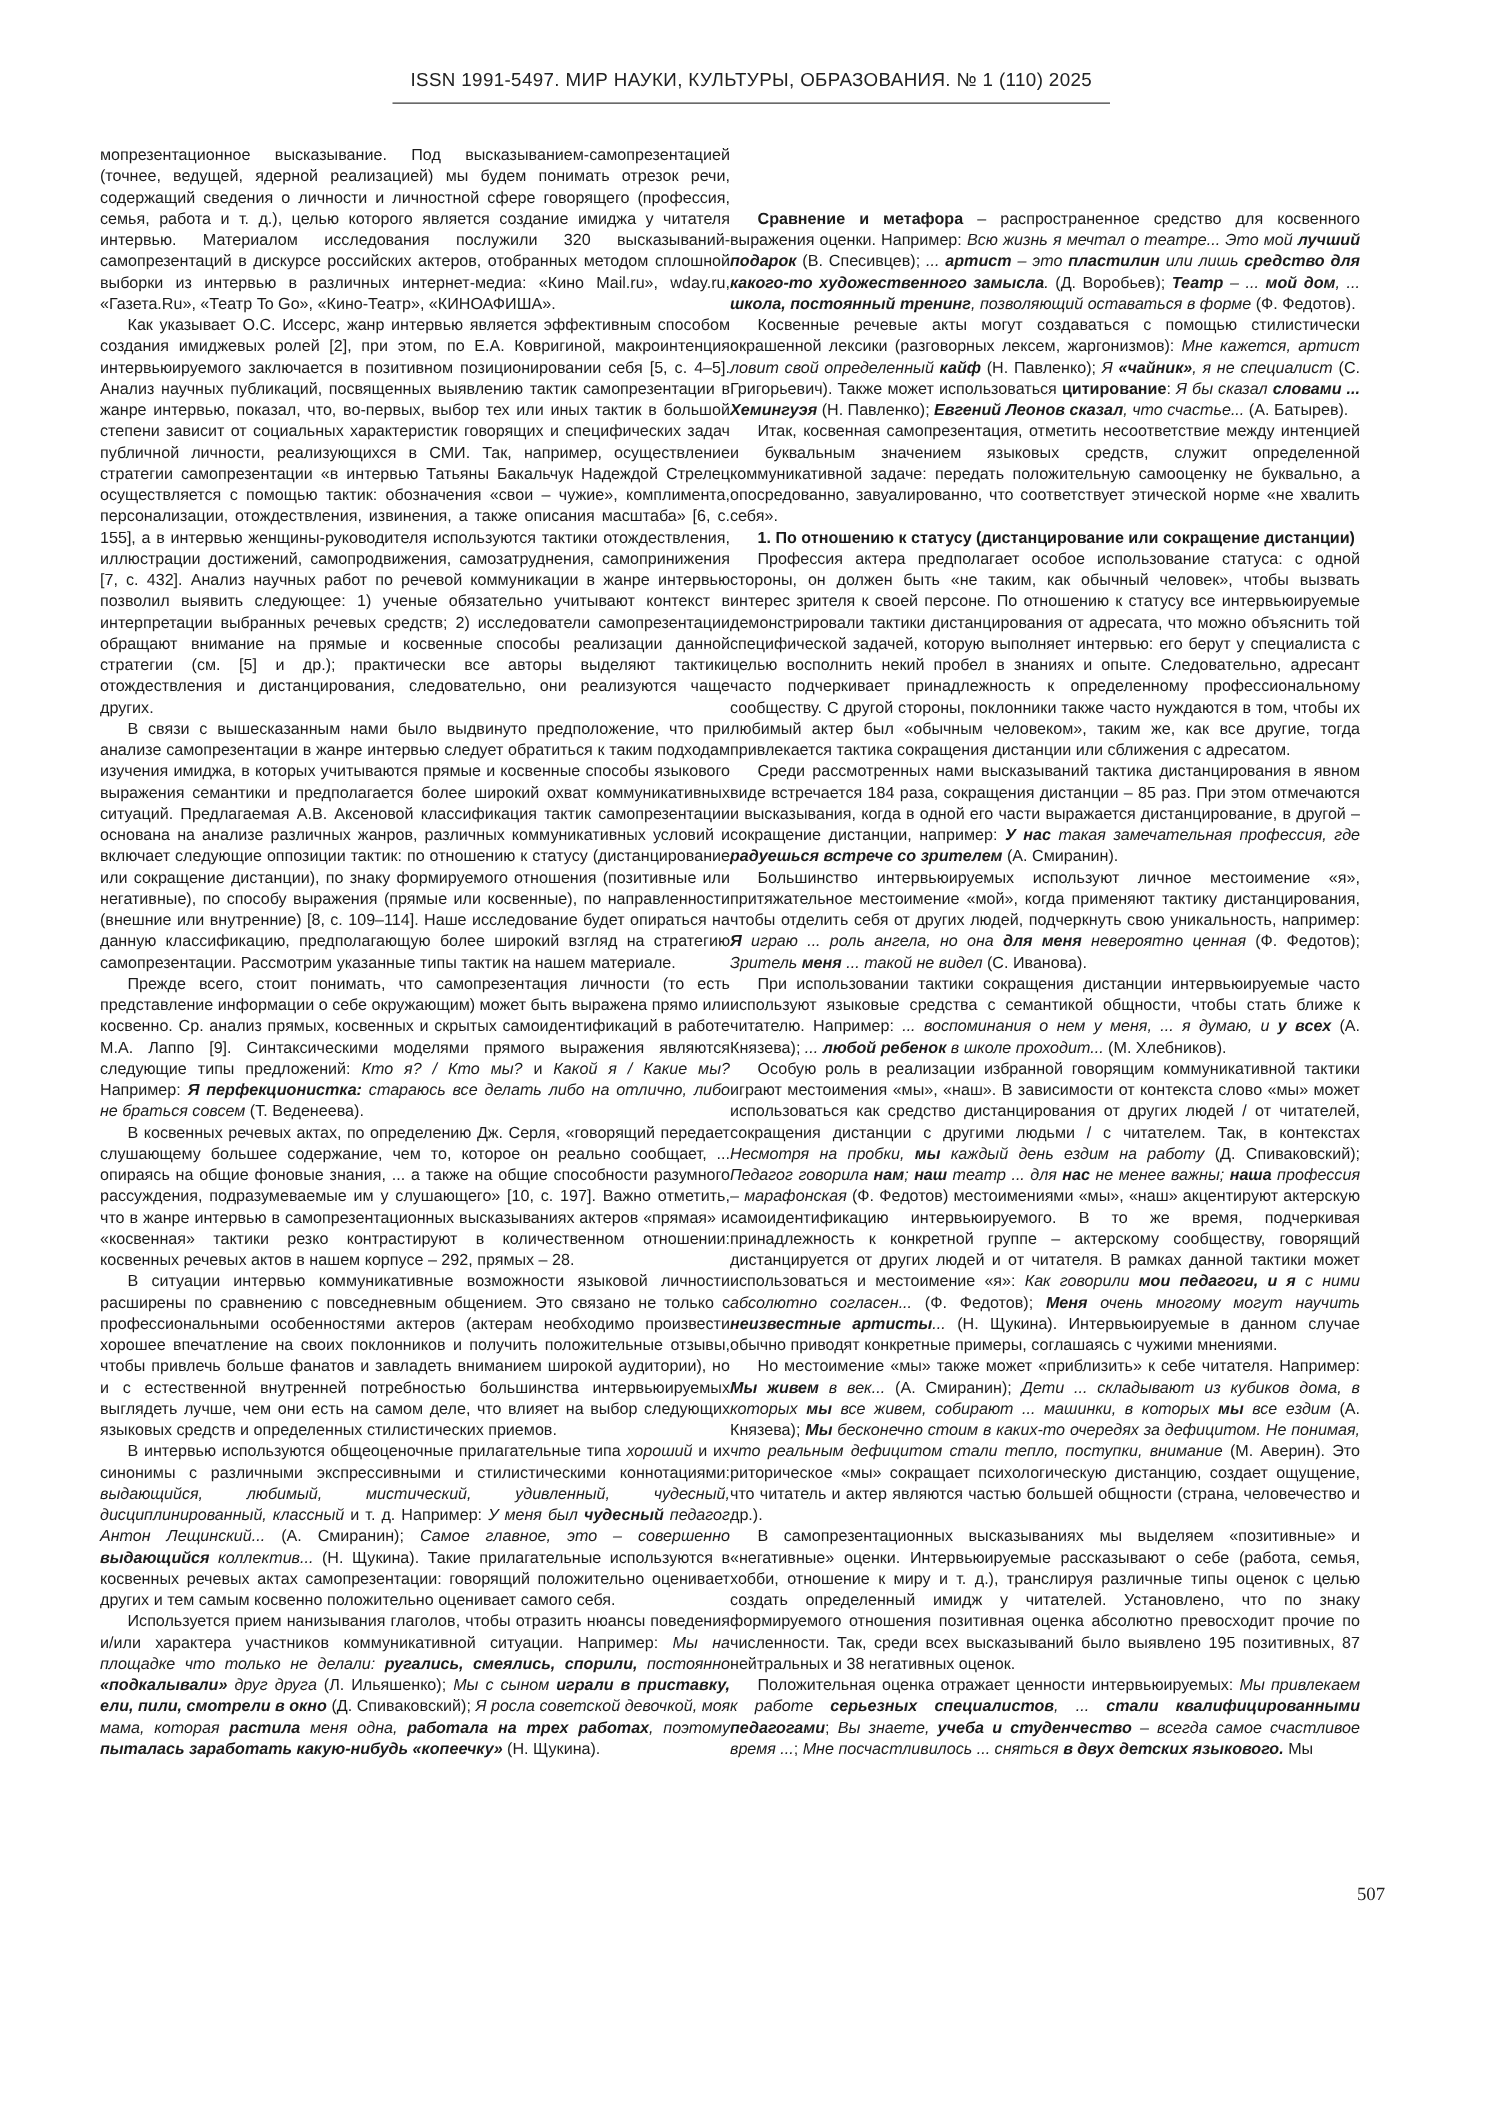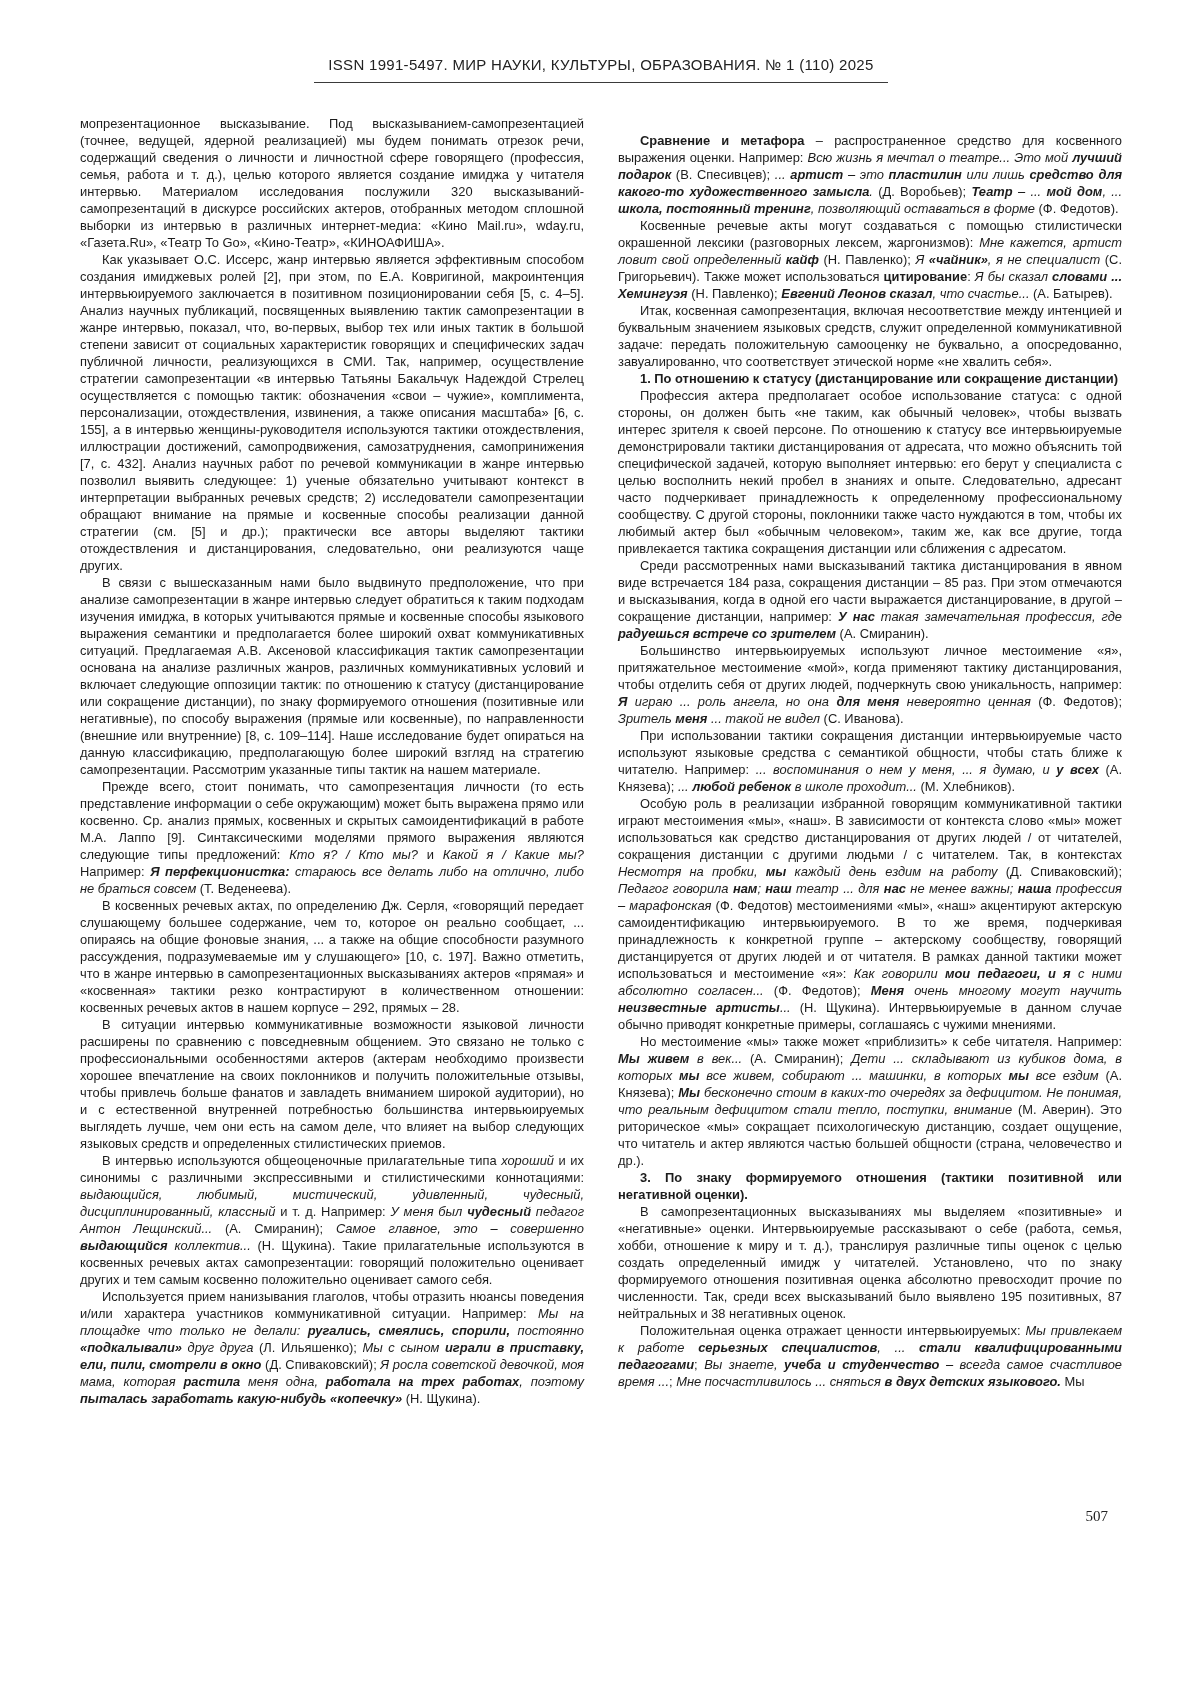--- a/index.html
+++ b/index.html
@@ -20,21 +20,21 @@
   .header-wrap { text-align: center; margin-bottom: 32px; }
   .header-text {
     display: inline-block;
     font-size: 15px;
     letter-spacing: 0.3px;
     color: #222;
     padding: 0 14px 9px 14px;
     border-bottom: 1px solid #3a3a3a;
     white-space: nowrap;
   }
-  .columns { display: flex; gap: 34px; align-items: center; }
+  .columns { display: flex; align-items: flex-end; }
   .column {
     width: 504px;
     font-size: 12.9px;
     line-height: 17px;
     text-align: justify;
     hyphens: auto;
     -webkit-hyphens: auto;
   }
   .para { text-indent: 22px; }
   .para.no-indent { text-indent: 0; }
@@ -66,29 +66,28 @@
         <p class="para">В связи с вышесказанным нами было выдвинуто предположение, что при анализе самопрезентации в жанре интервью следует обратиться к таким подходам изучения имиджа, в которых учитываются прямые и косвенные способы языкового выражения семантики и предполагается более широкий охват коммуникативных ситуаций. Предлагаемая А.В. Аксеновой классификация тактик самопрезентации основана на анализе различных жанров, различных коммуникативных условий и включает следующие оппозиции тактик: по отношению к статусу (дистанцирование или сокращение дистанции), по знаку формируемого отношения (позитивные или негативные), по способу выражения (прямые или косвенные), по направленности (внешние или внутренние) [8, с. 109–114]. Наше исследование будет опираться на данную классификацию, предполагающую более широкий взгляд на стратегию самопрезентации. Рассмотрим указанные типы тактик на нашем материале.</p>
         <p class="para">Прежде всего, стоит понимать, что самопрезентация личности (то есть представление информации о себе окружающим) может быть выражена прямо или косвенно. Ср. анализ прямых, косвенных и скрытых самоидентификаций в работе М.А. Лаппо [9]. Синтаксическими моделями прямого выражения являются следующие типы предложений: <i>Кто я? / Кто мы?</i> и <i>Какой я / Какие мы?</i> Например: <b><i>Я перфекционистка:</i></b> <i>стараюсь все делать либо на отлично, либо не браться совсем</i> (Т. Веденеева).</p>
         <p class="para">В косвенных речевых актах, по определению Дж. Серля, «говорящий передает слушающему большее содержание, чем то, которое он реально сообщает, ... опираясь на общие фоновые знания, ... а также на общие способности разумного рассуждения, подразумеваемые им у слушающего» [10, с. 197]. Важно отметить, что в жанре интервью в самопрезентационных высказываниях актеров «прямая» и «косвенная» тактики резко контрастируют в количественном отношении: косвенных речевых актов в нашем корпусе – 292, прямых – 28.</p>
         <p class="para">В ситуации интервью коммуникативные возможности языковой личности расширены по сравнению с повседневным общением. Это связано не только с профессиональными особенностями актеров (актерам необходимо произвести хорошее впечатление на своих поклонников и получить положительные отзывы, чтобы привлечь больше фанатов и завладеть вниманием широкой аудитории), но и с естественной внутренней потребностью большинства интервьюируемых выглядеть лучше, чем они есть на самом деле, что влияет на выбор следующих языковых средств и определенных стилистических приемов.</p>
         <p class="para">В интервью используются общеоценочные прилагательные типа <i>хороший</i> и их синонимы с различными экспрессивными и стилистическими коннотациями: <i>выдающийся, любимый, мистический, удивленный, чудесный, дисциплинированный, классный</i> и т. д. Например: <i>У меня был <b>чудесный</b> педагог Антон Лещинский...</i> (А. Смиранин); <i>Самое главное, это – совершенно <b>выдающийся</b> коллектив...</i> (Н. Щукина). Такие прилагательные используются в косвенных речевых актах самопрезентации: говорящий положительно оценивает других и тем самым косвенно положительно оценивает самого себя.</p>
         <p class="para">Используется прием нанизывания глаголов, чтобы отразить нюансы поведения и/или характера участников коммуникативной ситуации. Например: <i>Мы на площадке что только не делали: <b>ругались, смеялись, спорили,</b> постоянно <b>«подкалывали»</b> друг друга</i> (Л. Ильяшенко); <i>Мы с сыном <b>играли в приставку, ели, пили, смотрели в окно</b></i> (Д. Спиваковский); <i>Я росла советской девочкой, моя мама, которая <b>растила</b> меня одна, <b>работала на трех работах</b>, поэтому <b>пыталась заработать какую-нибудь «копеечку»</b></i> (Н. Щукина).</p>
       </section>
     <section class="column">
         <p class="para"><b>Сравнение и метафора</b> – распространенное средство для косвенного выражения оценки. Например: <i>Всю жизнь я мечтал о театре... Это мой <b>лучший подарок</b></i> (В. Спесивцев); <i>... <b>артист</b> – это <b>пластилин</b> или лишь <b>средство для какого-то художественного замысла</b>.</i> (Д. Воробьев); <i><b>Театр</b> – ... <b>мой дом</b>, ... <b>школа, постоянный тренинг</b>, позволяющий оставаться в форме</i> (Ф. Федотов).</p>
         <p class="para">Косвенные речевые акты могут создаваться с помощью стилистически окрашенной лексики (разговорных лексем, жаргонизмов): <i>Мне кажется, артист ловит свой определенный <b>кайф</b></i> (Н. Павленко); <i>Я <b>«чайник»</b>, я не специалист</i> (С. Григорьевич). Также может использоваться <b>цитирование</b>: <i>Я бы сказал <b>словами ... Хемингуэя</b></i> (Н. Павленко); <i><b>Евгений Леонов сказал</b>, что счастье...</i> (А. Батырев).</p>
-        <p class="para">Итак, косвенная самопрезентация, включая несоответствие между интенцией и буквальным значением языковых средств, служит определенной коммуникативной задаче: передать положительную самооценку не буквально, а опосредованно, завуалированно, что соответствует этической норме «не хвалить себя».</p>
+        <p class="para">Итак, косвенная самопрезентация, отметить несоответствие между интенцией и буквальным значением языковых средств, служит определенной коммуникативной задаче: передать положительную самооценку не буквально, а опосредованно, завуалированно, что соответствует этической норме «не хвалить себя».</p>
         <p class="para heading">1. По отношению к статусу (дистанцирование или сокращение дистанции)</p>
         <p class="para">Профессия актера предполагает особое использование статуса: с одной стороны, он должен быть «не таким, как обычный человек», чтобы вызвать интерес зрителя к своей персоне. По отношению к статусу все интервьюируемые демонстрировали тактики дистанцирования от адресата, что можно объяснить той специфической задачей, которую выполняет интервью: его берут у специалиста с целью восполнить некий пробел в знаниях и опыте. Следовательно, адресант часто подчеркивает принадлежность к определенному профессиональному сообществу. С другой стороны, поклонники также часто нуждаются в том, чтобы их любимый актер был «обычным человеком», таким же, как все другие, тогда привлекается тактика сокращения дистанции или сближения с адресатом.</p>
         <p class="para">Среди рассмотренных нами высказываний тактика дистанцирования в явном виде встречается 184 раза, сокращения дистанции – 85 раз. При этом отмечаются и высказывания, когда в одной его части выражается дистанцирование, в другой – сокращение дистанции, например: <i><b>У нас</b> такая замечательная профессия, где <b>радуешься встрече со зрителем</b></i> (А. Смиранин).</p>
         <p class="para">Большинство интервьюируемых используют личное местоимение «я», притяжательное местоимение «мой», когда применяют тактику дистанцирования, чтобы отделить себя от других людей, подчеркнуть свою уникальность, например: <i><b>Я</b> играю ... роль ангела, но она <b>для меня</b> невероятно ценная</i> (Ф. Федотов); <i>Зритель <b>меня</b> ... такой не видел</i> (С. Иванова).</p>
         <p class="para">При использовании тактики сокращения дистанции интервьюируемые часто используют языковые средства с семантикой общности, чтобы стать ближе к читателю. Например: <i>... воспоминания о нем у меня, ... я думаю, и <b>у всех</b></i> (А. Князева); <i>... <b>любой ребенок</b> в школе проходит...</i> (М. Хлебников).</p>
         <p class="para">Особую роль в реализации избранной говорящим коммуникативной тактики играют местоимения «мы», «наш». В зависимости от контекста слово «мы» может использоваться как средство дистанцирования от других людей / от читателей, сокращения дистанции с другими людьми / с читателем. Так, в контекстах <i>Несмотря на пробки, <b>мы</b> каждый день ездим на работу</i> (Д. Спиваковский); <i>Педагог говорила <b>нам</b>; <b>наш</b> театр ... для <b>нас</b> не менее важны; <b>наша</b> профессия – марафонская</i> (Ф. Федотов) местоимениями «мы», «наш» акцентируют актерскую самоидентификацию интервьюируемого. В то же время, подчеркивая принадлежность к конкретной группе – актерскому сообществу, говорящий дистанцируется от других людей и от читателя. В рамках данной тактики может использоваться и местоимение «я»: <i>Как говорили <b>мои педагоги, и я</b> с ними абсолютно согласен...</i> (Ф. Федотов); <i><b>Меня</b> очень многому могут научить <b>неизвестные артисты</b>...</i> (Н. Щукина). Интервьюируемые в данном случае обычно приводят конкретные примеры, соглашаясь с чужими мнениями.</p>
         <p class="para">Но местоимение «мы» также может «приблизить» к себе читателя. Например: <i><b>Мы живем</b> в век...</i> (А. Смиранин); <i>Дети ... складывают из кубиков дома, в которых <b>мы</b> все живем, собирают ... машинки, в которых <b>мы</b> все ездим</i> (А. Князева); <i><b>Мы</b> бесконечно стоим в каких-то очередях за дефицитом. Не понимая, что реальным дефицитом стали тепло, поступки, внимание</i> (М. Аверин). Это риторическое «мы» сокращает психологическую дистанцию, создает ощущение, что читатель и актер являются частью большей общности (страна, человечество и др.).</p>
-        <p class="para heading">3. По знаку формируемого отношения (тактики позитивной или негативной оценки).</p>
         <p class="para">В самопрезентационных высказываниях мы выделяем «позитивные» и «негативные» оценки. Интервьюируемые рассказывают о себе (работа, семья, хобби, отношение к миру и т. д.), транслируя различные типы оценок с целью создать определенный имидж у читателей. Установлено, что по знаку формируемого отношения позитивная оценка абсолютно превосходит прочие по численности. Так, среди всех высказываний было выявлено 195 позитивных, 87 нейтральных и 38 негативных оценок.</p>
         <p class="para">Положительная оценка отражает ценности интервьюируемых: <i>Мы привлекаем к работе <b>серьезных специалистов</b>, ... <b>стали квалифицированными педагогами</b></i>; <i>Вы знаете, <b>учеба и студенчество</b> – всегда самое счастливое время ...</i>; <i>Мне посчастливилось ... сняться <b>в двух детских языкового.</b></i> Мы</p>
       </section>
   </div>
 
   <span class="page-number">507</span>
 
 </div>
 
 </body></html>

